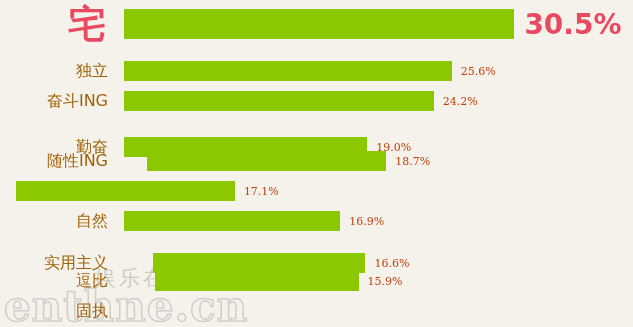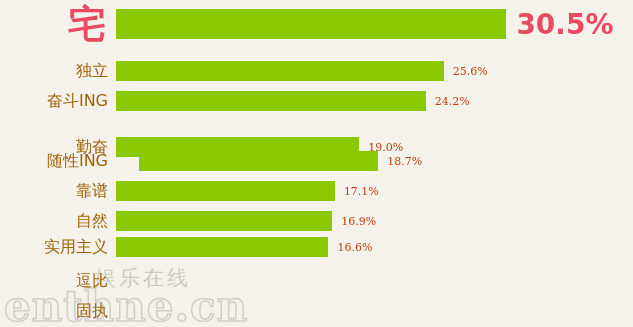--- a/index.html
+++ b/index.html
@@ -72,21 +72,21 @@
     padding-right: 0px;
     box-sizing: border-box;
     font-family: "DejaVu Sans", "Liberation Sans", sans-serif;
     font-size: 16px;
     color: #a16207;
     white-space: nowrap;
     letter-spacing: 0px;
   }
   .bar-wrap {
     position: relative;
-    margin-left: 8px;
+    margin-left: 16px;
     display: flex;
     align-items: center;
   }
   .bar {
     background: #8cc800;
     height: 20px;
   }
   .bar-value {
     margin-left: 9px;
     font-family: "DejaVu Serif", "Liberation Serif", serif;
@@ -158,41 +158,44 @@
         </div>
       </div>
       <div class="row" style="top: 146px; height: 30px; gap: 23px;">
         <div class="row-label">随性ING</div>
         <div class="bar-wrap">
           <div class="bar" style="width: 239.36px; background: rgb(140, 200, 0);"></div>
           <div class="bar-value">18.7%</div>
         </div>
       </div>
       <div class="row" style="top: 176px; height: 30px;">
-        <div class="row-label">靠谱</div>
         <div class="bar-wrap">
           <div class="bar" style="width: 218.88px; background: rgb(140, 200, 0);"></div>
           <div class="bar-value">17.1%</div>
         </div>
       </div>
       <div class="row" style="top: 206px; height: 30px;">
         <div class="row-label">自然</div>
         <div class="bar-wrap">
           <div class="bar" style="width: 216.32px; background: rgb(140, 200, 0);"></div>
           <div class="bar-value">16.9%</div>
         </div>
       </div>
-      <div class="row" style="top: 232px; height: 30px;">
+      <div class="row" style="top: 248px; height: 30px; gap: 29px;">
         <div class="row-label">实用主义</div>
         <div class="bar-wrap">
           <div class="bar" style="width: 212.48px; background: rgb(140, 200, 0);"></div>
           <div class="bar-value">16.6%</div>
         </div>
       </div>
       <div class="row" style="top: 266px; height: 30px; gap: 31px;">
         <div class="row-label">逗比</div>
+        <div class="bar-wrap">
+          <div class="bar" style="width: 203.52px; background: rgb(140, 200, 0);"></div>
+          <div class="bar-value">15.9%</div>
+        </div>
       </div>
       <div class="row" style="top: 296px; height: 30px;">
         <div class="row-label">固执</div>
       </div>
     </div>
 
 </div>
 
 </body></html>

